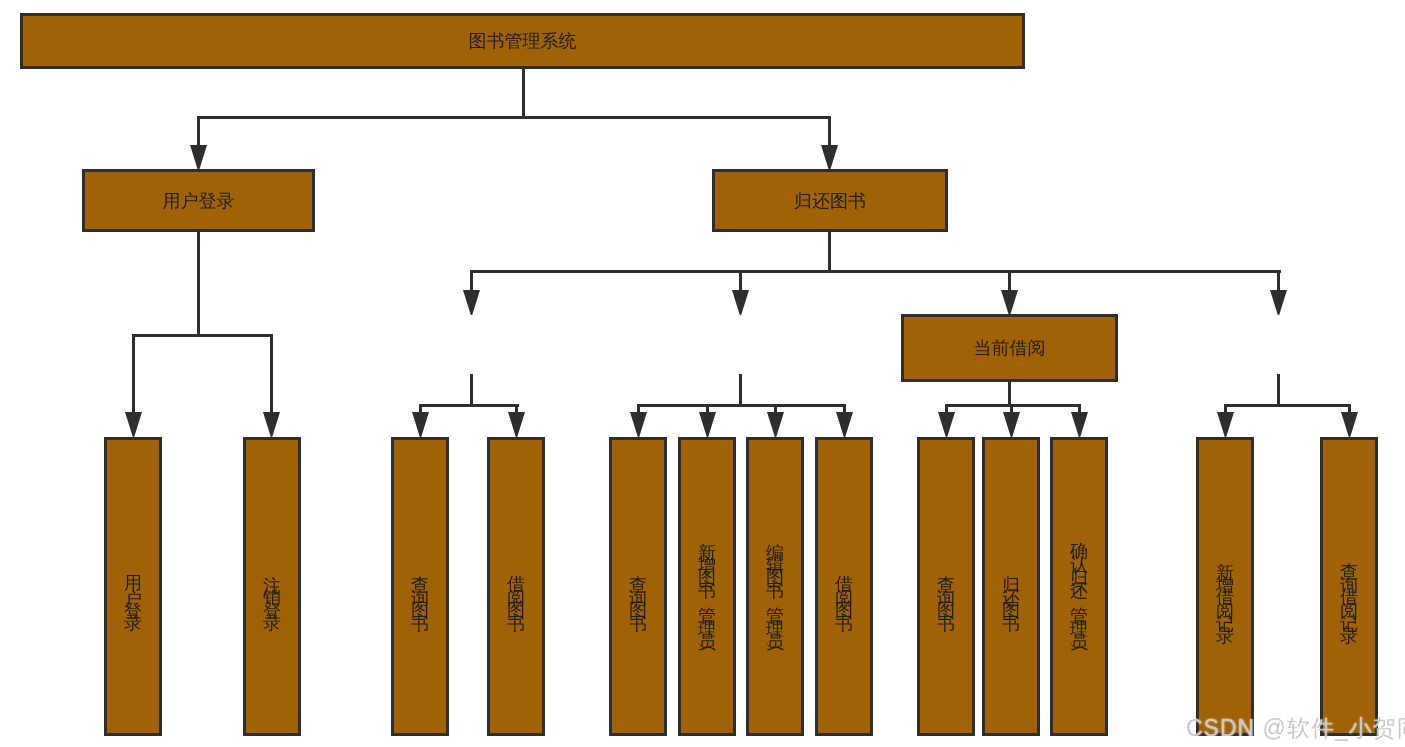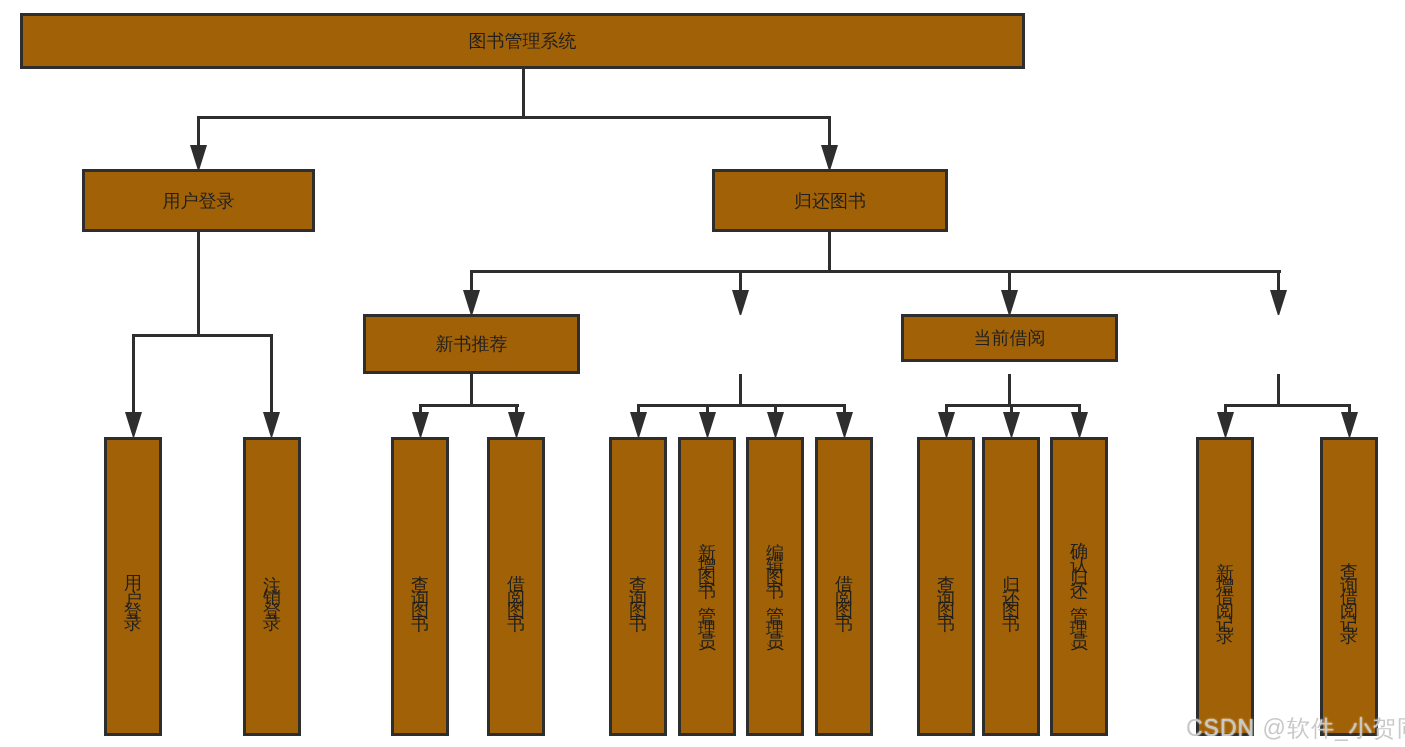--- a/index.html
+++ b/index.html
@@ -98,24 +98,21 @@
   <div class="ln" style="left:470px; top:270px; width:811px; height:3px;"></div>
   <div class="ln" style="left:470px; top:270px; width:3px; height:23px;"></div>
   <div class="ln" style="left:739px; top:270px; width:3px; height:23px;"></div>
   <div class="ln" style="left:1008px; top:270px; width:3px; height:23px;"></div>
   <div class="ln" style="left:1277px; top:270px; width:3px; height:23px;"></div>
   <div class="arw" style="left:463px; top:290px;"></div>
   <div class="arw" style="left:732px; top:290px;"></div>
   <div class="arw" style="left:1001px; top:290px;"></div>
   <div class="arw" style="left:1270px; top:290px;"></div>
 
-  <div class="box" style="left:363px; top:314px; width:217px; height:60px;">
-    <span class="lbl">新书推荐</span>
-  </div>
-  <div class="box" style="left:901px; top:314px; width:217px; height:48px;">
+  <div class="box" style="left:901px; top:314px; width:217px; height:68px;">
     <span class="lbl">当前借阅</span>
   </div>
 
   <div class="ln" style="left:470px; top:374px; width:3px; height:33px;"></div>
   <div class="ln" style="left:419px; top:404px; width:100px; height:3px;"></div>
   <div class="ln" style="left:419px; top:404px; width:3px; height:11px;"></div>
   <div class="ln" style="left:515px; top:404px; width:3px; height:11px;"></div>
   <div class="arw" style="left:412px; top:412px;"></div>
   <div class="arw" style="left:508px; top:412px;"></div>
 

